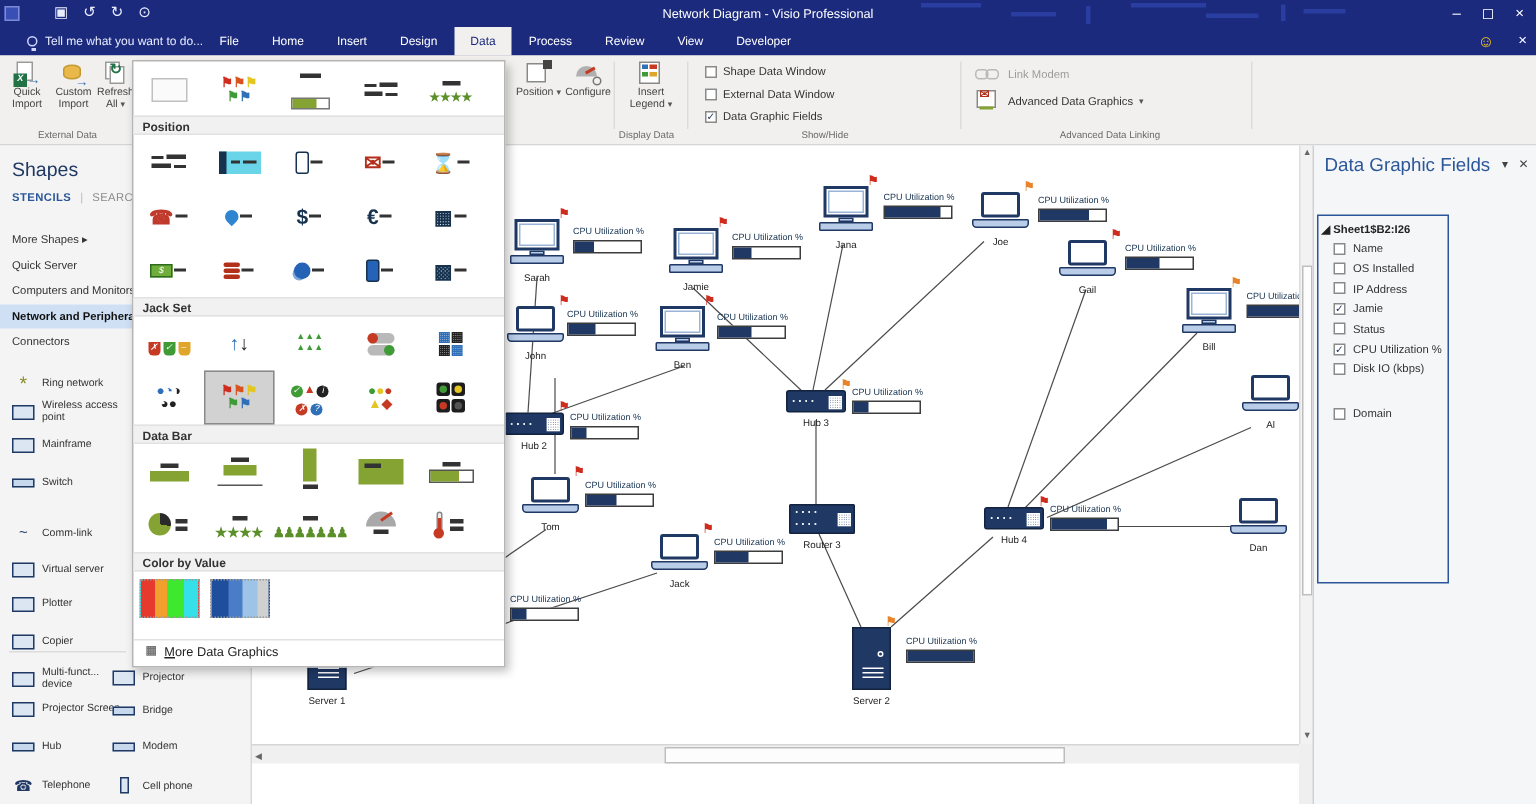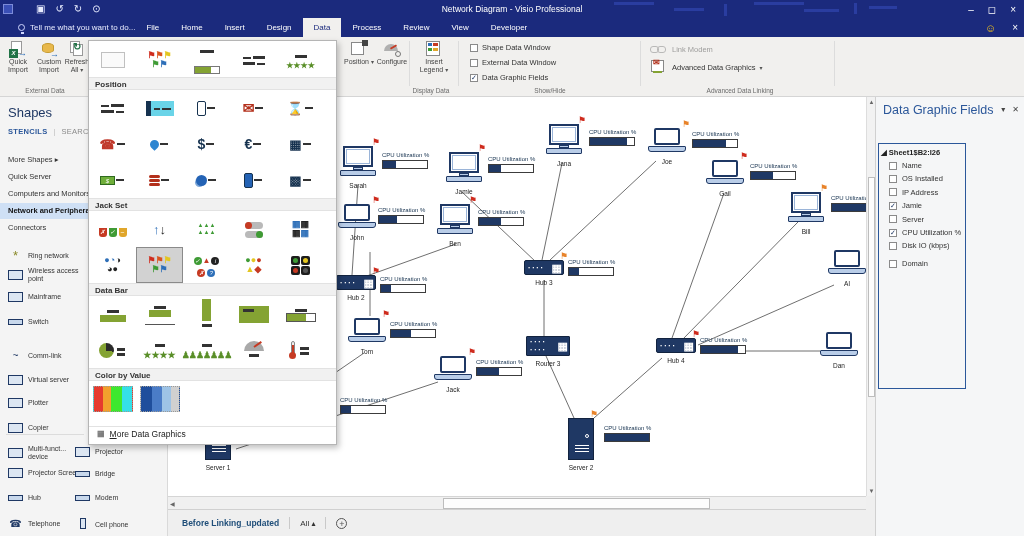--- a/index.html
+++ b/index.html
@@ -590,27 +590,20 @@
     <div class="sarrow" style="top:0">▲</div>
     <div id="vthumb"></div>
     <div class="sarrow" style="bottom:0">▼</div>
   </div>
   <div id="hscroll">
     <div id="harrow">◀</div>
     <div id="hthumb"></div>
   </div>
   <div id="corner"></div>
 
-  <div id="pagebar">
-    <span id="page-tab">Before Linking_updated</span>
-    <span class="pb-sep"></span>
-    <span id="all-btn"><span>All</span> ▴</span>
-    <span class="pb-sep"></span>
-    <span id="newpage">+</span>
-  </div>
 
   <div id="panel">
     <div id="panel-title">Data Graphic Fields</div>
     <div id="panel-ctrl">
       <span>▾</span>
       <span>✕</span>
     </div>
     <div id="fieldbox"></div>
     <div id="tree-root-row"><span>◢ </span><span>Sheet1$B2:I26</span></div>
     <div id="field-rows">
@@ -625,31 +618,31 @@
         <div class="fieldrow" style="top: 90.8px;">
           <span class="cb"></span>
           <span>IP Address</span>
         </div>
         <div class="fieldrow" style="top: 104.2px;">
           <span class="cb">✓</span>
           <span>Jamie</span>
         </div>
         <div class="fieldrow" style="top: 117.6px;">
           <span class="cb"></span>
-          <span>Server</span>
+          <span>Status</span>
         </div>
         <div class="fieldrow" style="top: 131px;">
           <span class="cb">✓</span>
           <span>CPU Utilization %</span>
         </div>
         <div class="fieldrow" style="top: 144.4px;">
           <span class="cb"></span>
           <span>Disk IO (kbps)</span>
         </div>
-        <div class="fieldrow" style="top: 162px; align-items: flex-end;">
+        <div class="fieldrow" style="top: 174px; align-items: flex-end;">
           <span class="cb"></span>
           <span>Domain</span>
         </div>
       </div>
   </div>
 
   <div id="gallery">
       <div class="grow" style="margin-top: 2px;">
         <div class="gcell">
           <i style="display:inline-block;width:24px;height:16px;border:1px solid #c0c0c0;background:#fafafa"></i>

